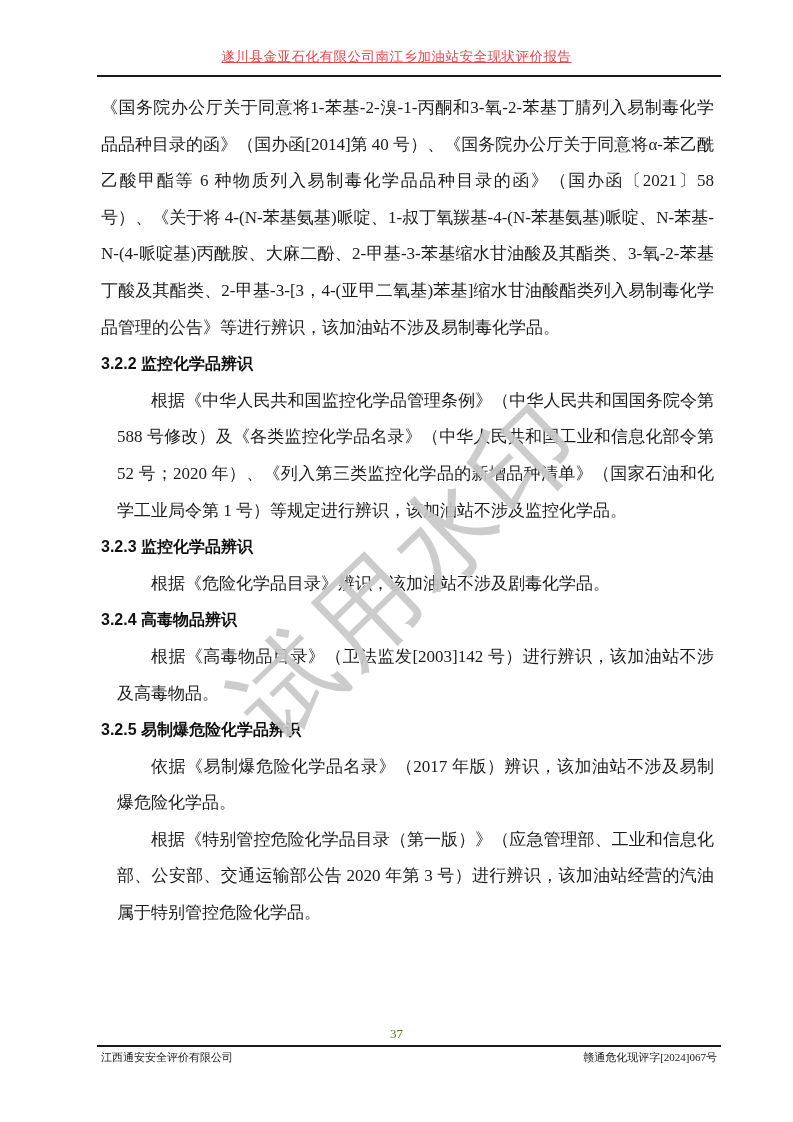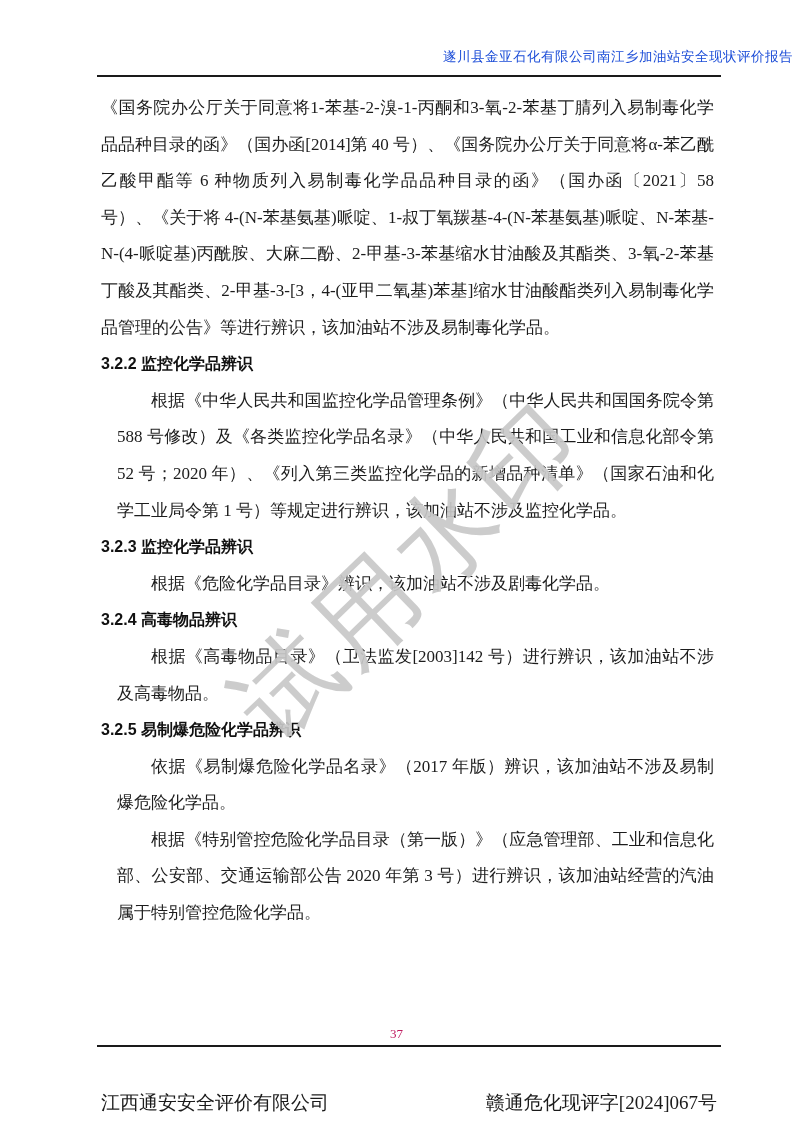--- a/index.html
+++ b/index.html
@@ -20,24 +20,25 @@
     inset: 0;
     background: #ffffff;
     overflow: hidden;
   }
   
   .header-title {
     position: absolute;
     top: 48px;
     left: 0;
     right: 0;
-    text-align: right;
+    text-align: center;
     font-size: 13.5px;
     letter-spacing: 0.5px;
-    color: #1d4ed8;
+    color: #ef4444;
+    text-decoration: underline;
   }
   .header-rule {
     position: absolute;
     top: 75px;
     left: 97px;
     width: 624px;
     height: 2px;
     background: #1a1a1a;
   }
   
@@ -88,41 +89,40 @@
     user-select: none;
   }
   
   .page-number {
     position: absolute;
     top: 1026px;
     left: 0;
     right: 0;
     text-align: center;
     font-size: 13px;
-    color: #be185d;
+    color: #4d7c0f;
     z-index: 1;
   }
   .footer-rule {
     position: absolute;
     top: 1045px;
     left: 97px;
     width: 624px;
     height: 2px;
     background: #1a1a1a;
   }
   .footer-row {
     position: absolute;
     top: 1050px;
     left: 101px;
     width: 616px;
     display: flex;
     justify-content: space-between;
-    font-size: 19px;
+    font-size: 11px;
     color: #1a1a1a;
-    margin-top: 40px;
   }
 </style>
 </head>
 <body>
 
 <div class="page">
 
   <div class="header-title">遂川县金亚石化有限公司南江乡加油站安全现状评价报告</div>
   <div class="header-rule"></div>
 

